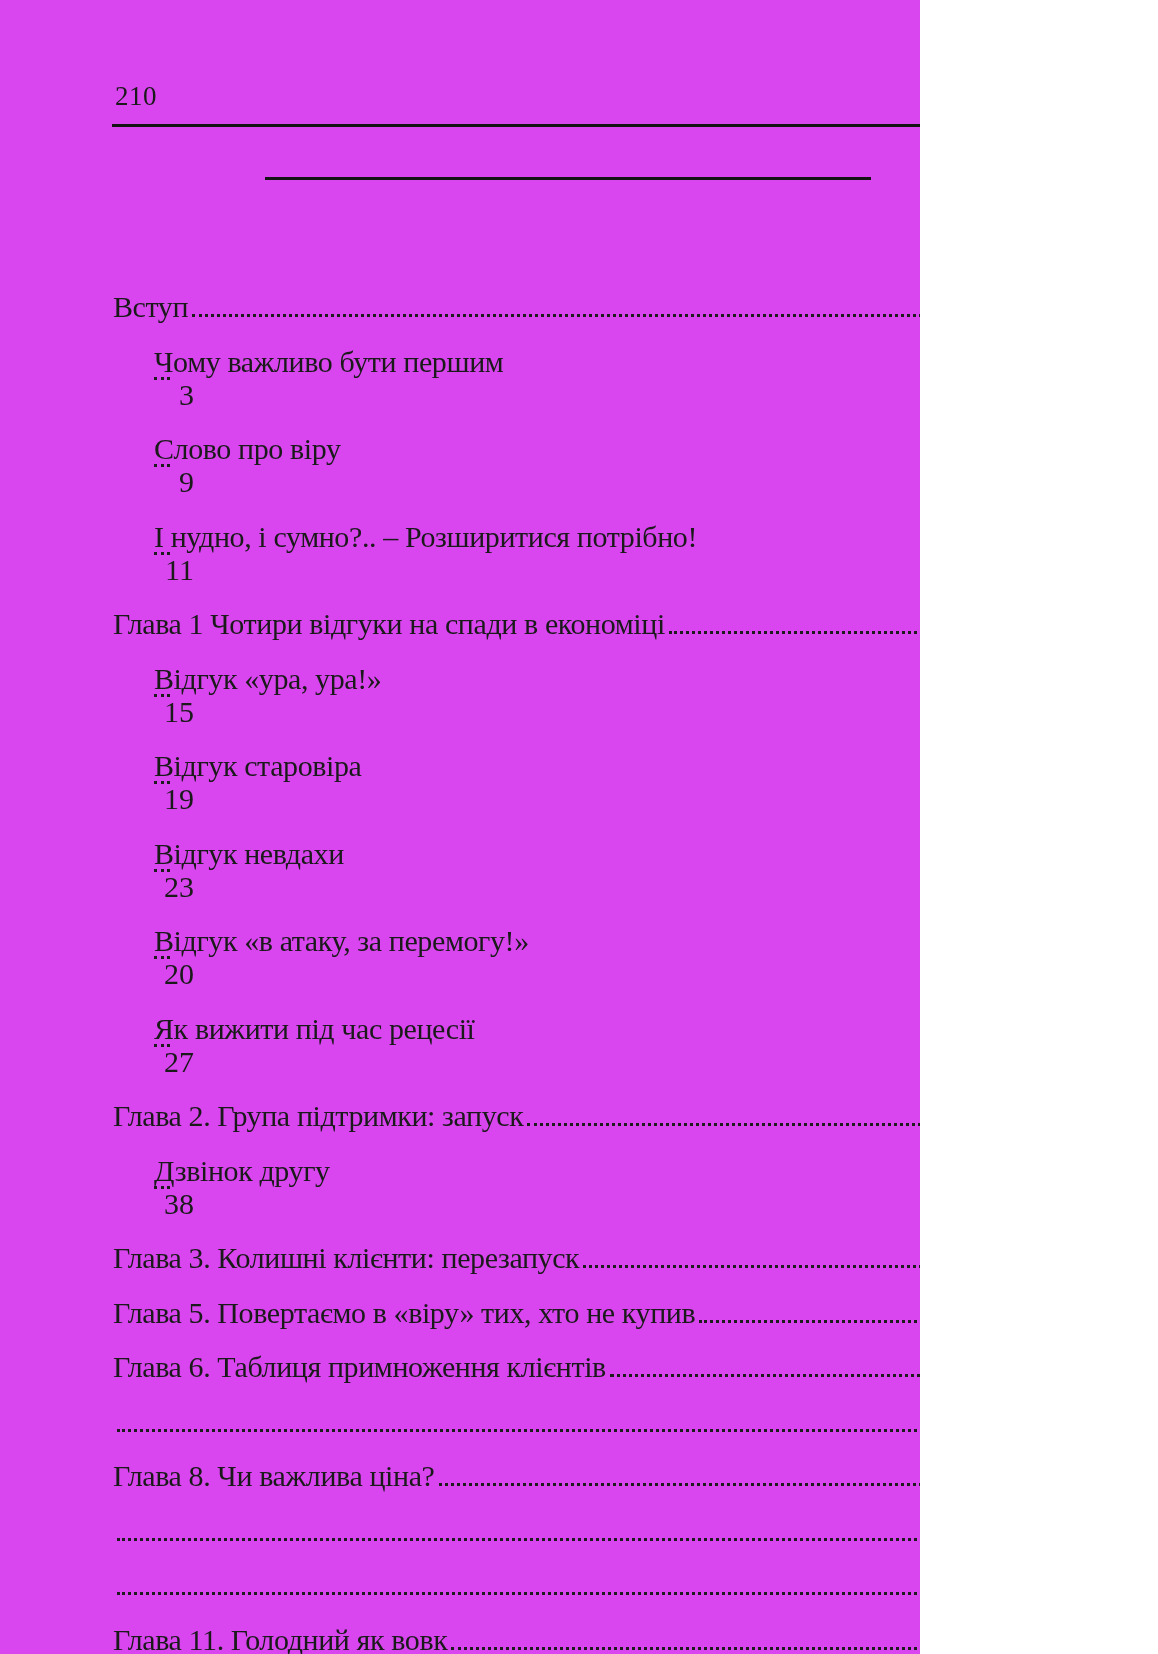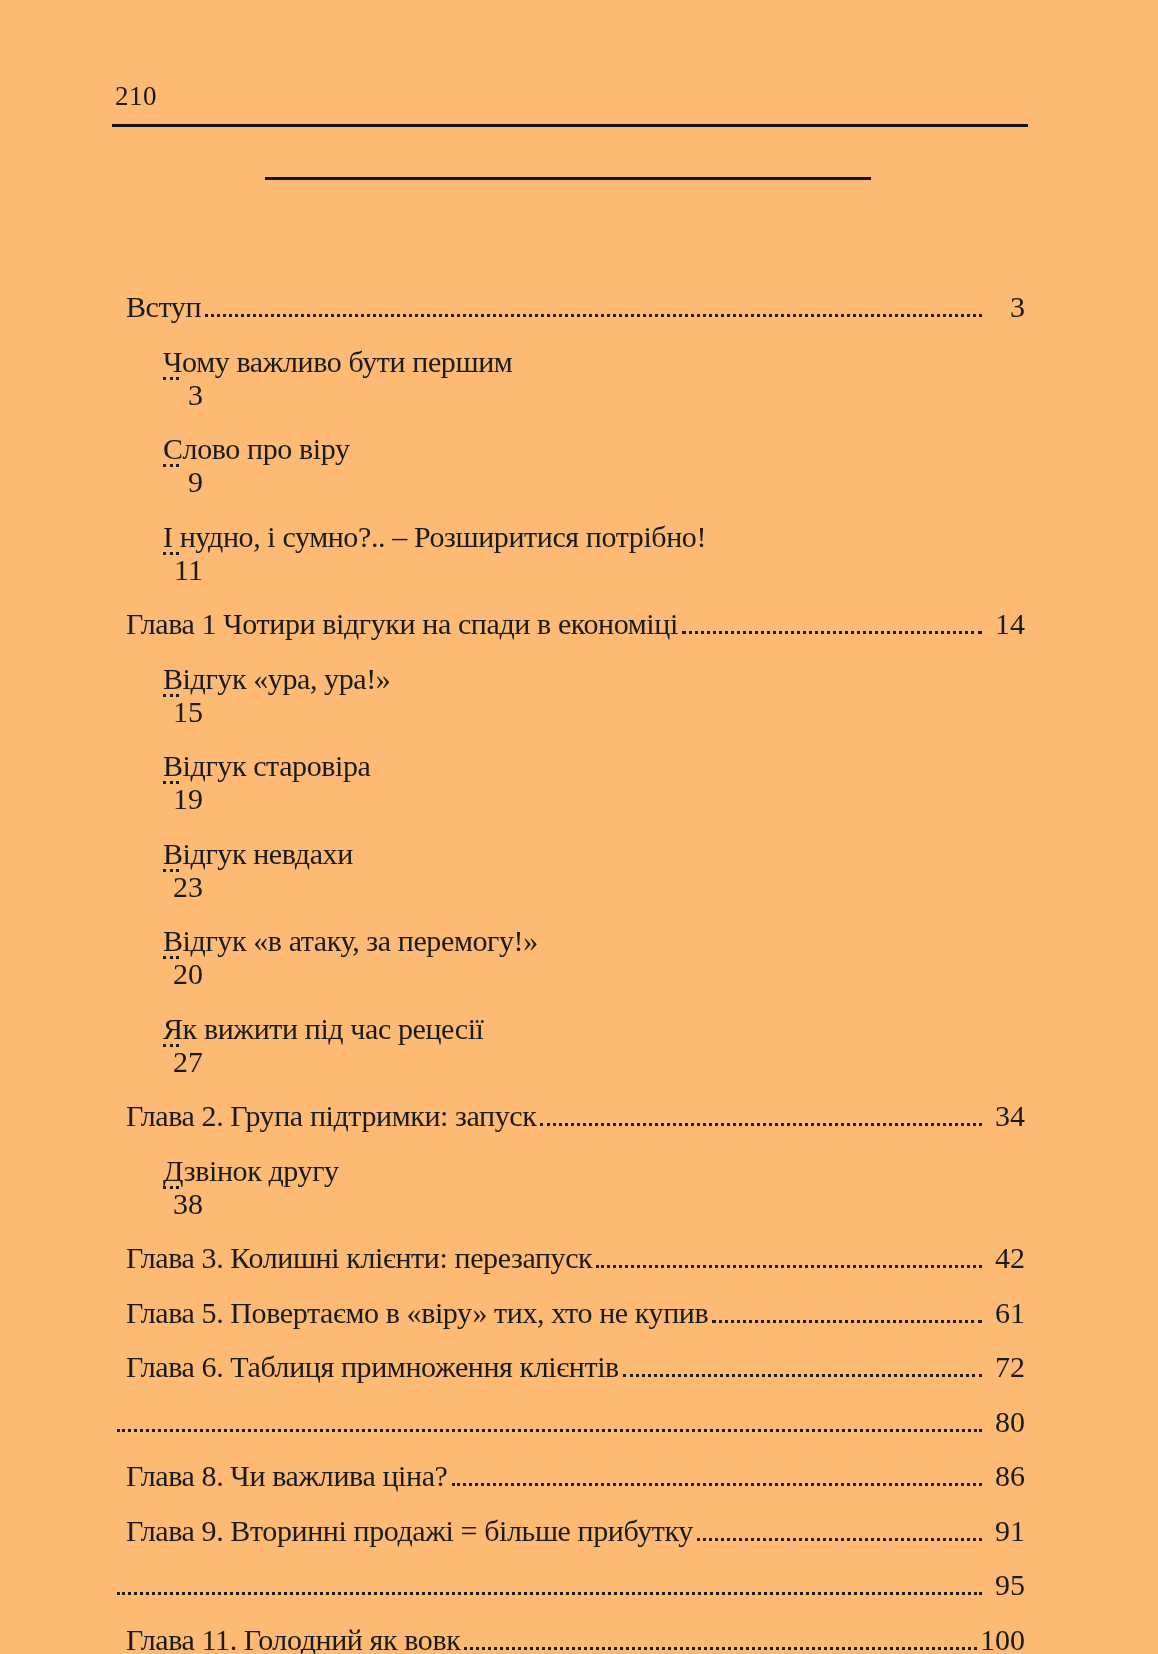--- a/index.html
+++ b/index.html
@@ -2,23 +2,23 @@
 <html><head>
 <meta charset="utf-8">
 <style>
   html, body {
     margin: 0;
     padding: 0;
     background: #ffffff;
   }
   .page {
     position: relative;
-    width: 1158px;
+    width: 920px;
     height: 1654px;
-    background: #fdba74;
+    background: #d946ef;
     color: #1a1a1a;
     font-family: "Liberation Serif", "DejaVu Serif", serif;
     overflow: hidden;
   }
   .folio {
     position: absolute;
     top: 83px;
     left: 115px;
     font-size: 27px;
     line-height: 1;
@@ -66,21 +66,20 @@
     line-height: 30px;
     margin-bottom: 24.5px;
     letter-spacing: -0.4px;
   }
   .toc-row.level-1 {
     padding-left: 37px;
     flex-direction: column;
   }
   .toc-label {
     white-space: nowrap;
-    margin-left: 13px;
   }
   .toc-dots {
     flex: 1 1 auto;
     min-width: 16px;
     border-bottom: 3px dotted #1c1c1c;
     margin: 0 3px 0 4px;
   }
   .toc-page {
     white-space: nowrap;
     text-align: right;
@@ -198,21 +197,20 @@
     <span class="toc-page">80</span>
   </div>
 
   <div class="toc-row">
     <span class="toc-label">Глава 8. Чи важлива ціна?</span>
     <span class="toc-dots"></span>
     <span class="toc-page">86</span>
   </div>
 
   <div class="toc-row">
-    <span class="toc-label">Глава 9. Вторинні продажі = більше прибутку</span>
     <span class="toc-dots"></span>
     <span class="toc-page">91</span>
   </div>
 
   <div class="toc-row">
     <span class="toc-dots"></span>
     <span class="toc-page">95</span>
   </div>
 
   <div class="toc-row">

